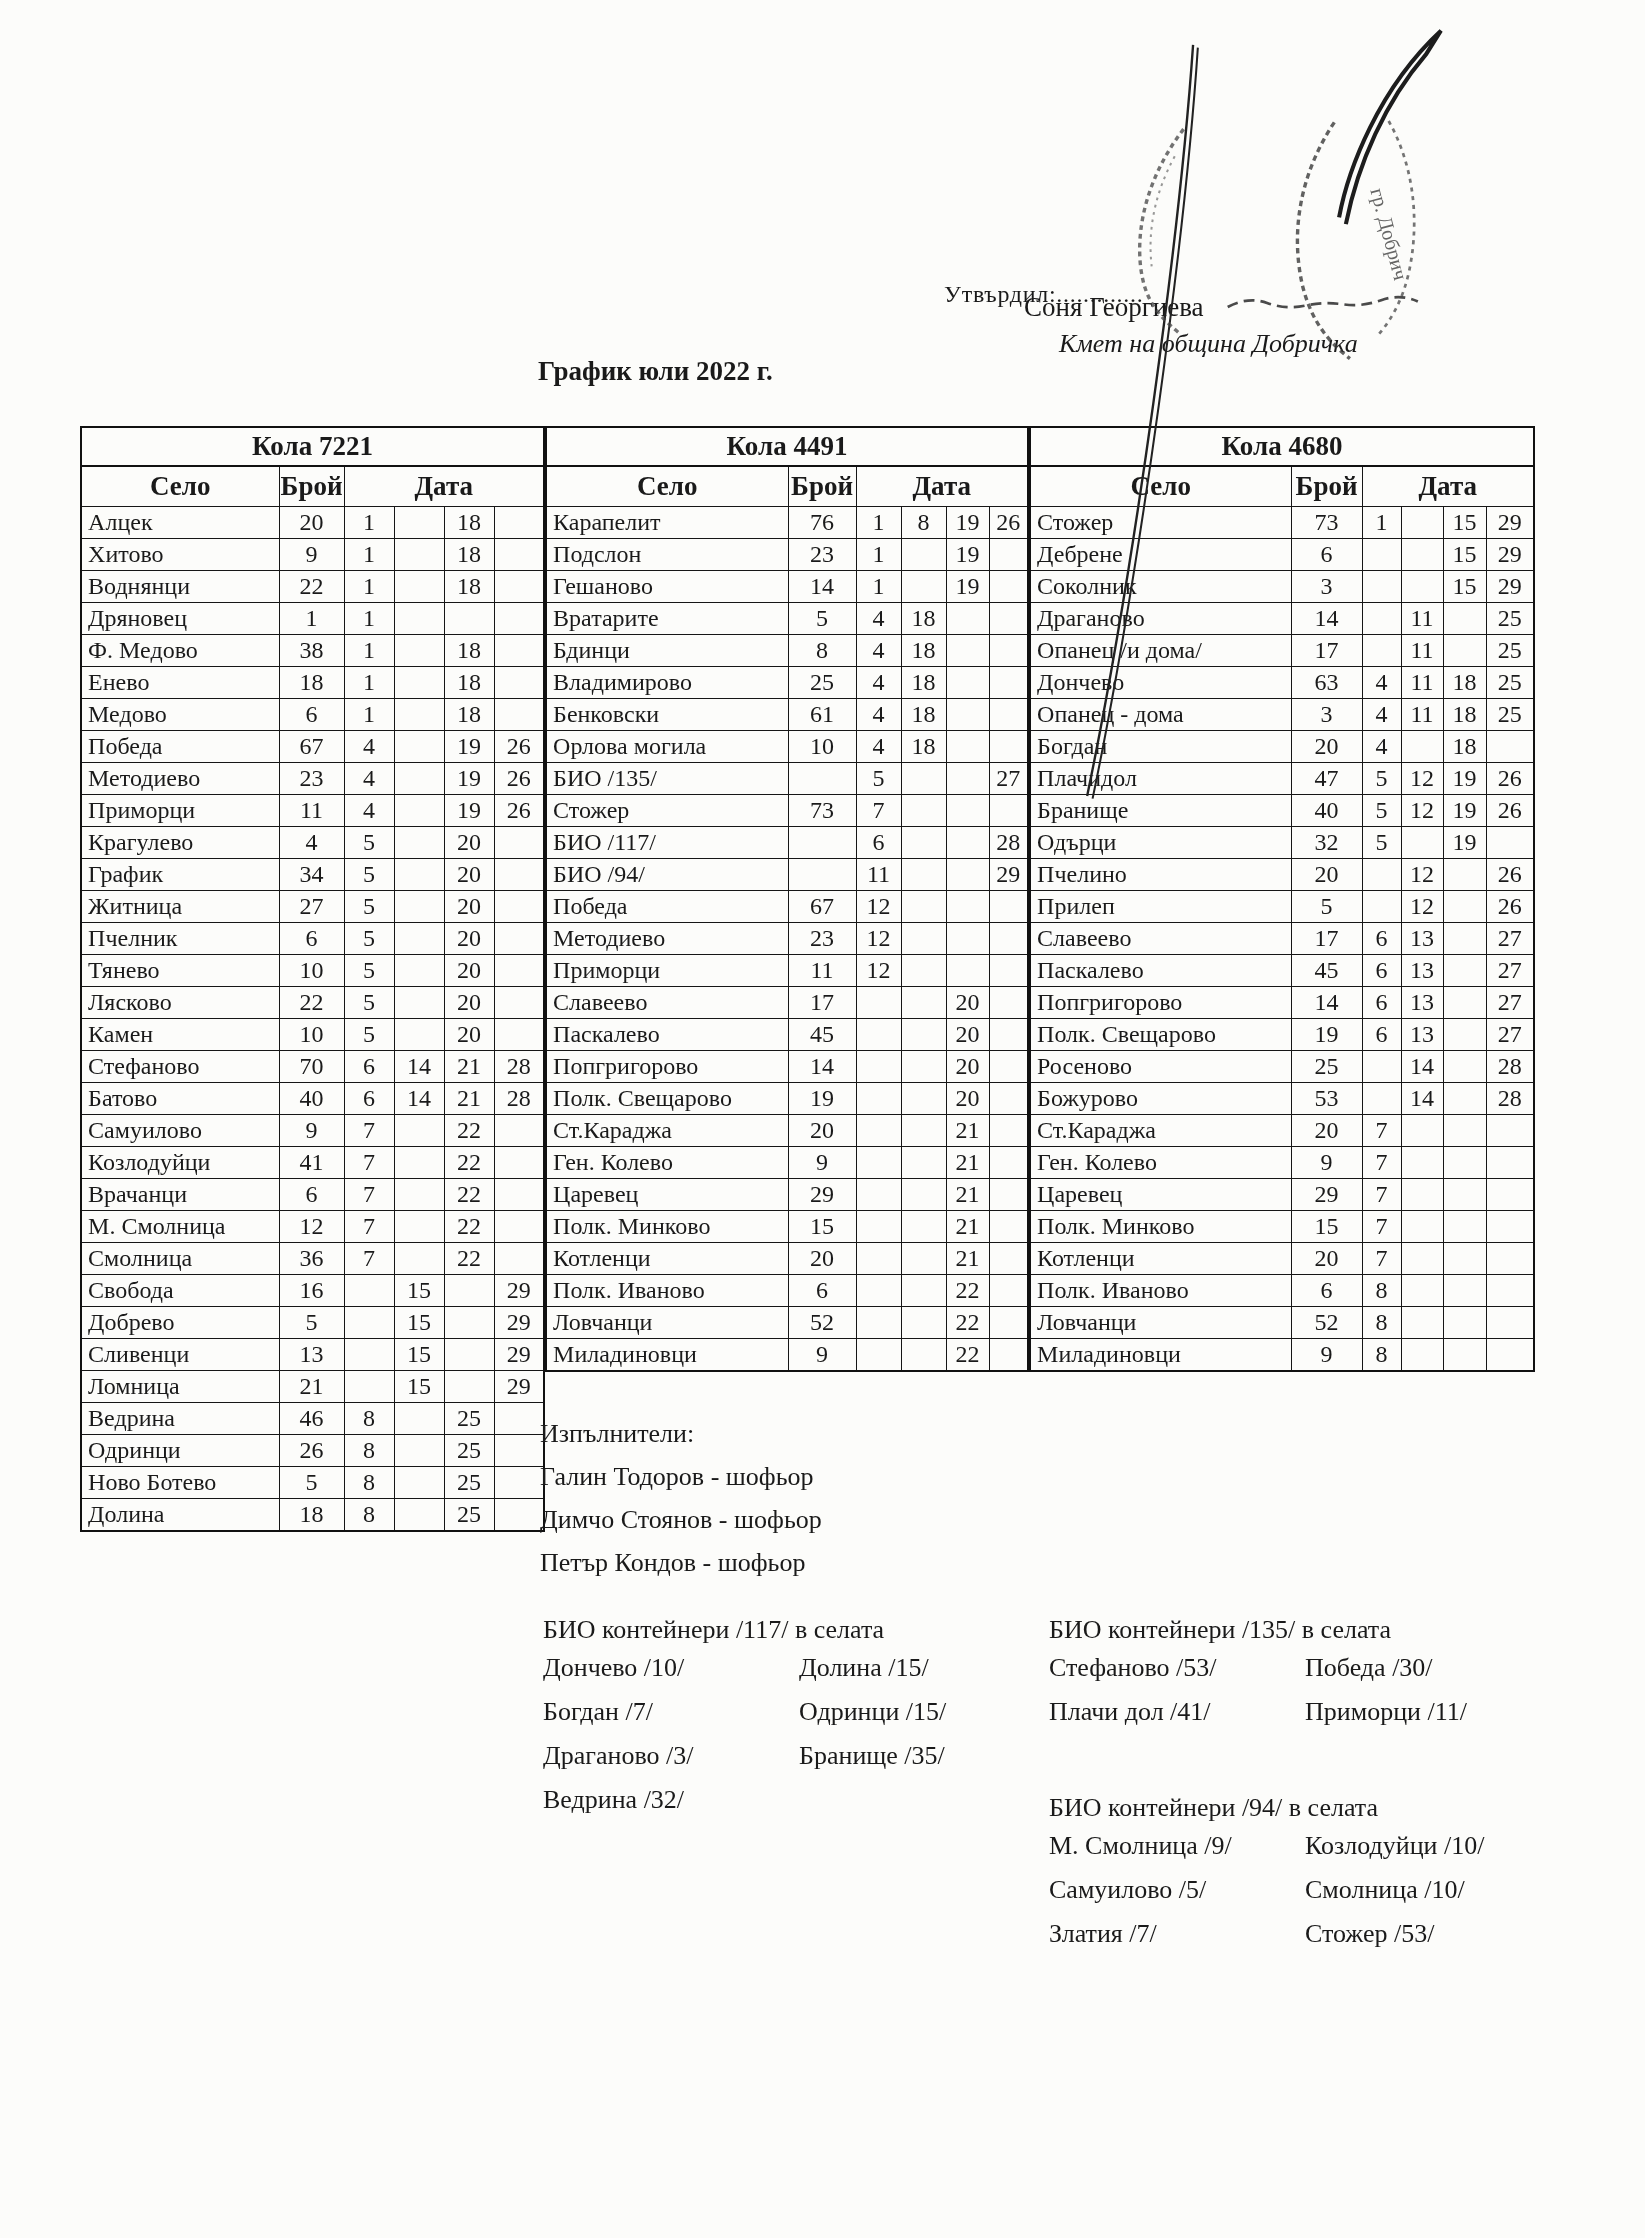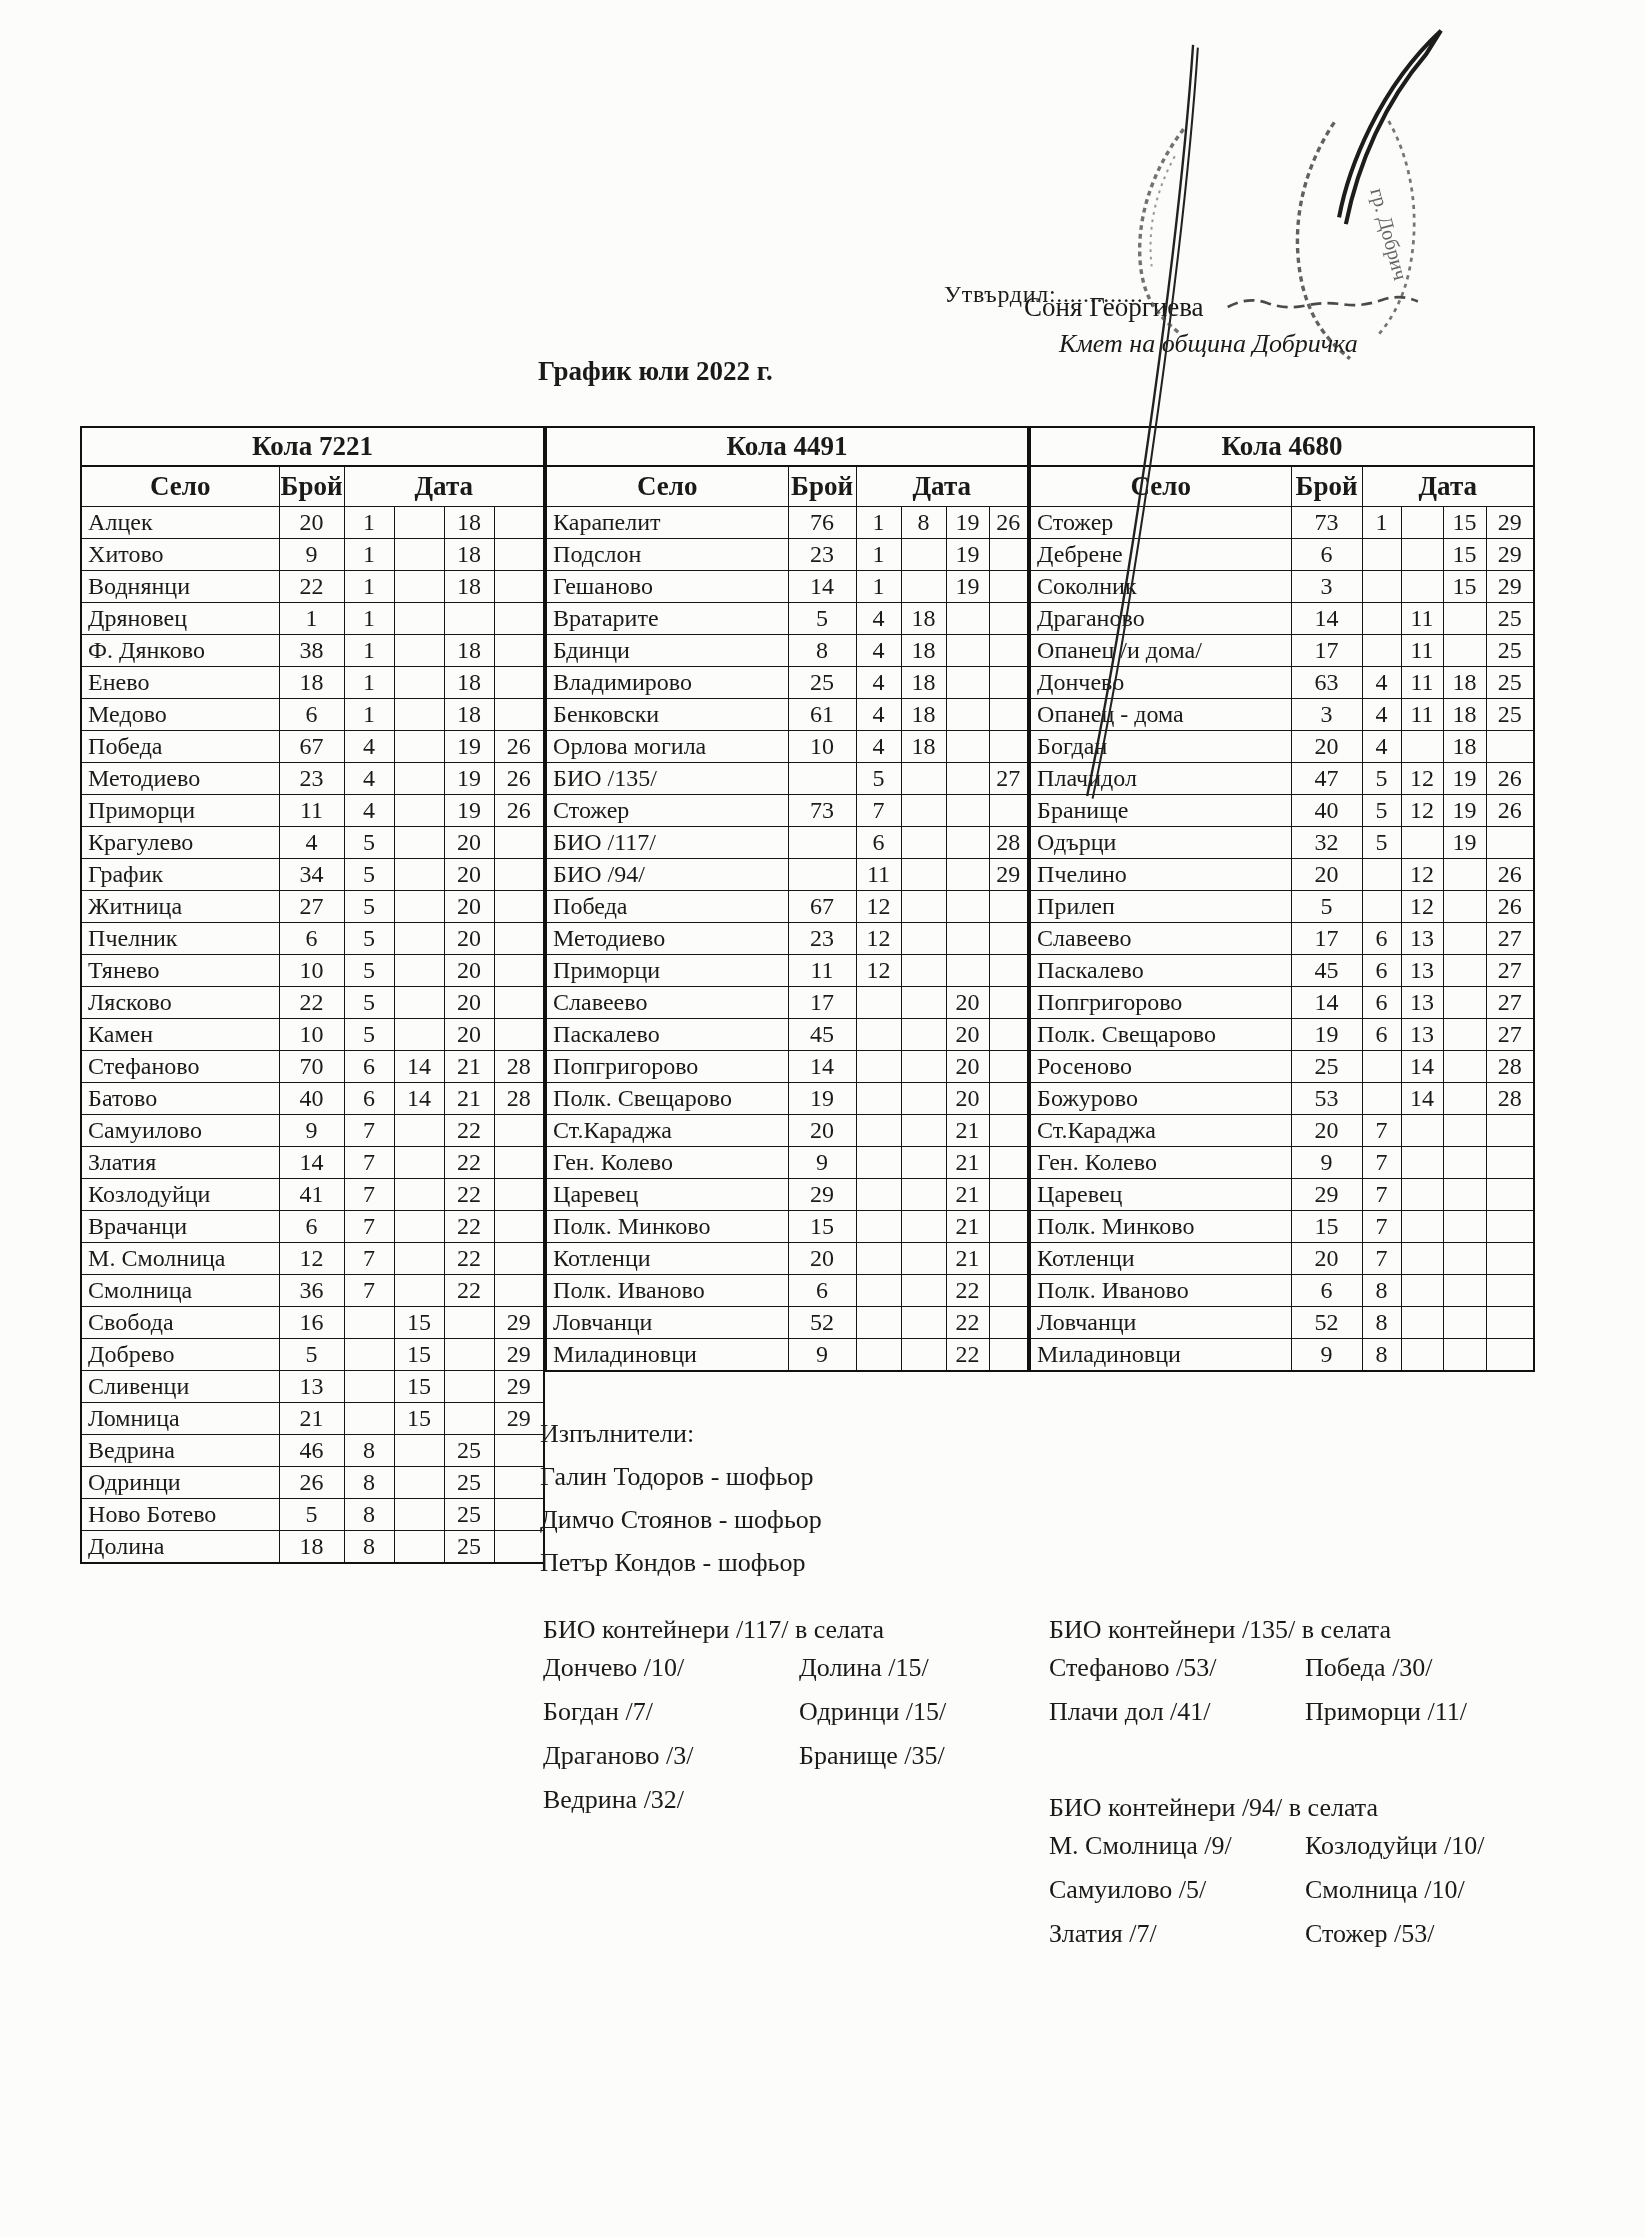--- a/index.html
+++ b/index.html
@@ -93,21 +93,21 @@
           </tr>
           <tr>
             <td class="village">Дряновец</td>
             <td class="count">1</td>
             <td class="date">1</td>
             <td class="date"></td>
             <td class="date"></td>
             <td class="date"></td>
           </tr>
           <tr>
-            <td class="village">Ф. Дянково</td>
+            <td class="village">Ф. Медово</td>
             <td class="count">38</td>
             <td class="date">1</td>
             <td class="date"></td>
             <td class="date">18</td>
             <td class="date"></td>
           </tr>
           <tr>
             <td class="village">Енево</td>
             <td class="count">18</td>
             <td class="date">1</td>
@@ -215,28 +215,20 @@
             <td class="village">Батово</td>
             <td class="count">40</td>
             <td class="date">6</td>
             <td class="date">14</td>
             <td class="date">21</td>
             <td class="date">28</td>
           </tr>
           <tr>
             <td class="village">Самуилово</td>
             <td class="count">9</td>
-            <td class="date">7</td>
-            <td class="date"></td>
-            <td class="date">22</td>
-            <td class="date"></td>
-          </tr>
-          <tr>
-            <td class="village">Златия</td>
-            <td class="count">14</td>
             <td class="date">7</td>
             <td class="date"></td>
             <td class="date">22</td>
             <td class="date"></td>
           </tr>
           <tr>
             <td class="village">Козлодуйци</td>
             <td class="count">41</td>
             <td class="date">7</td>
             <td class="date"></td>

